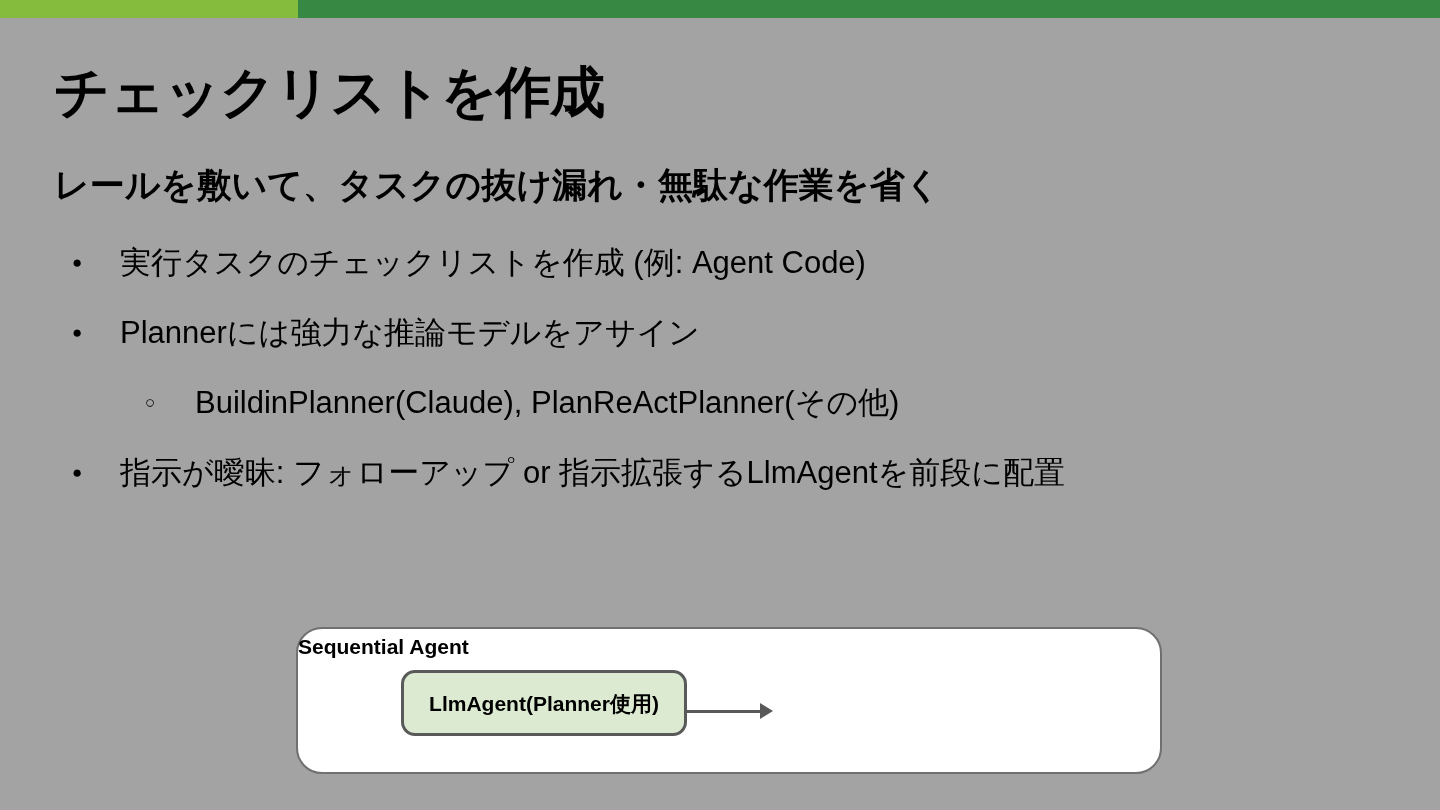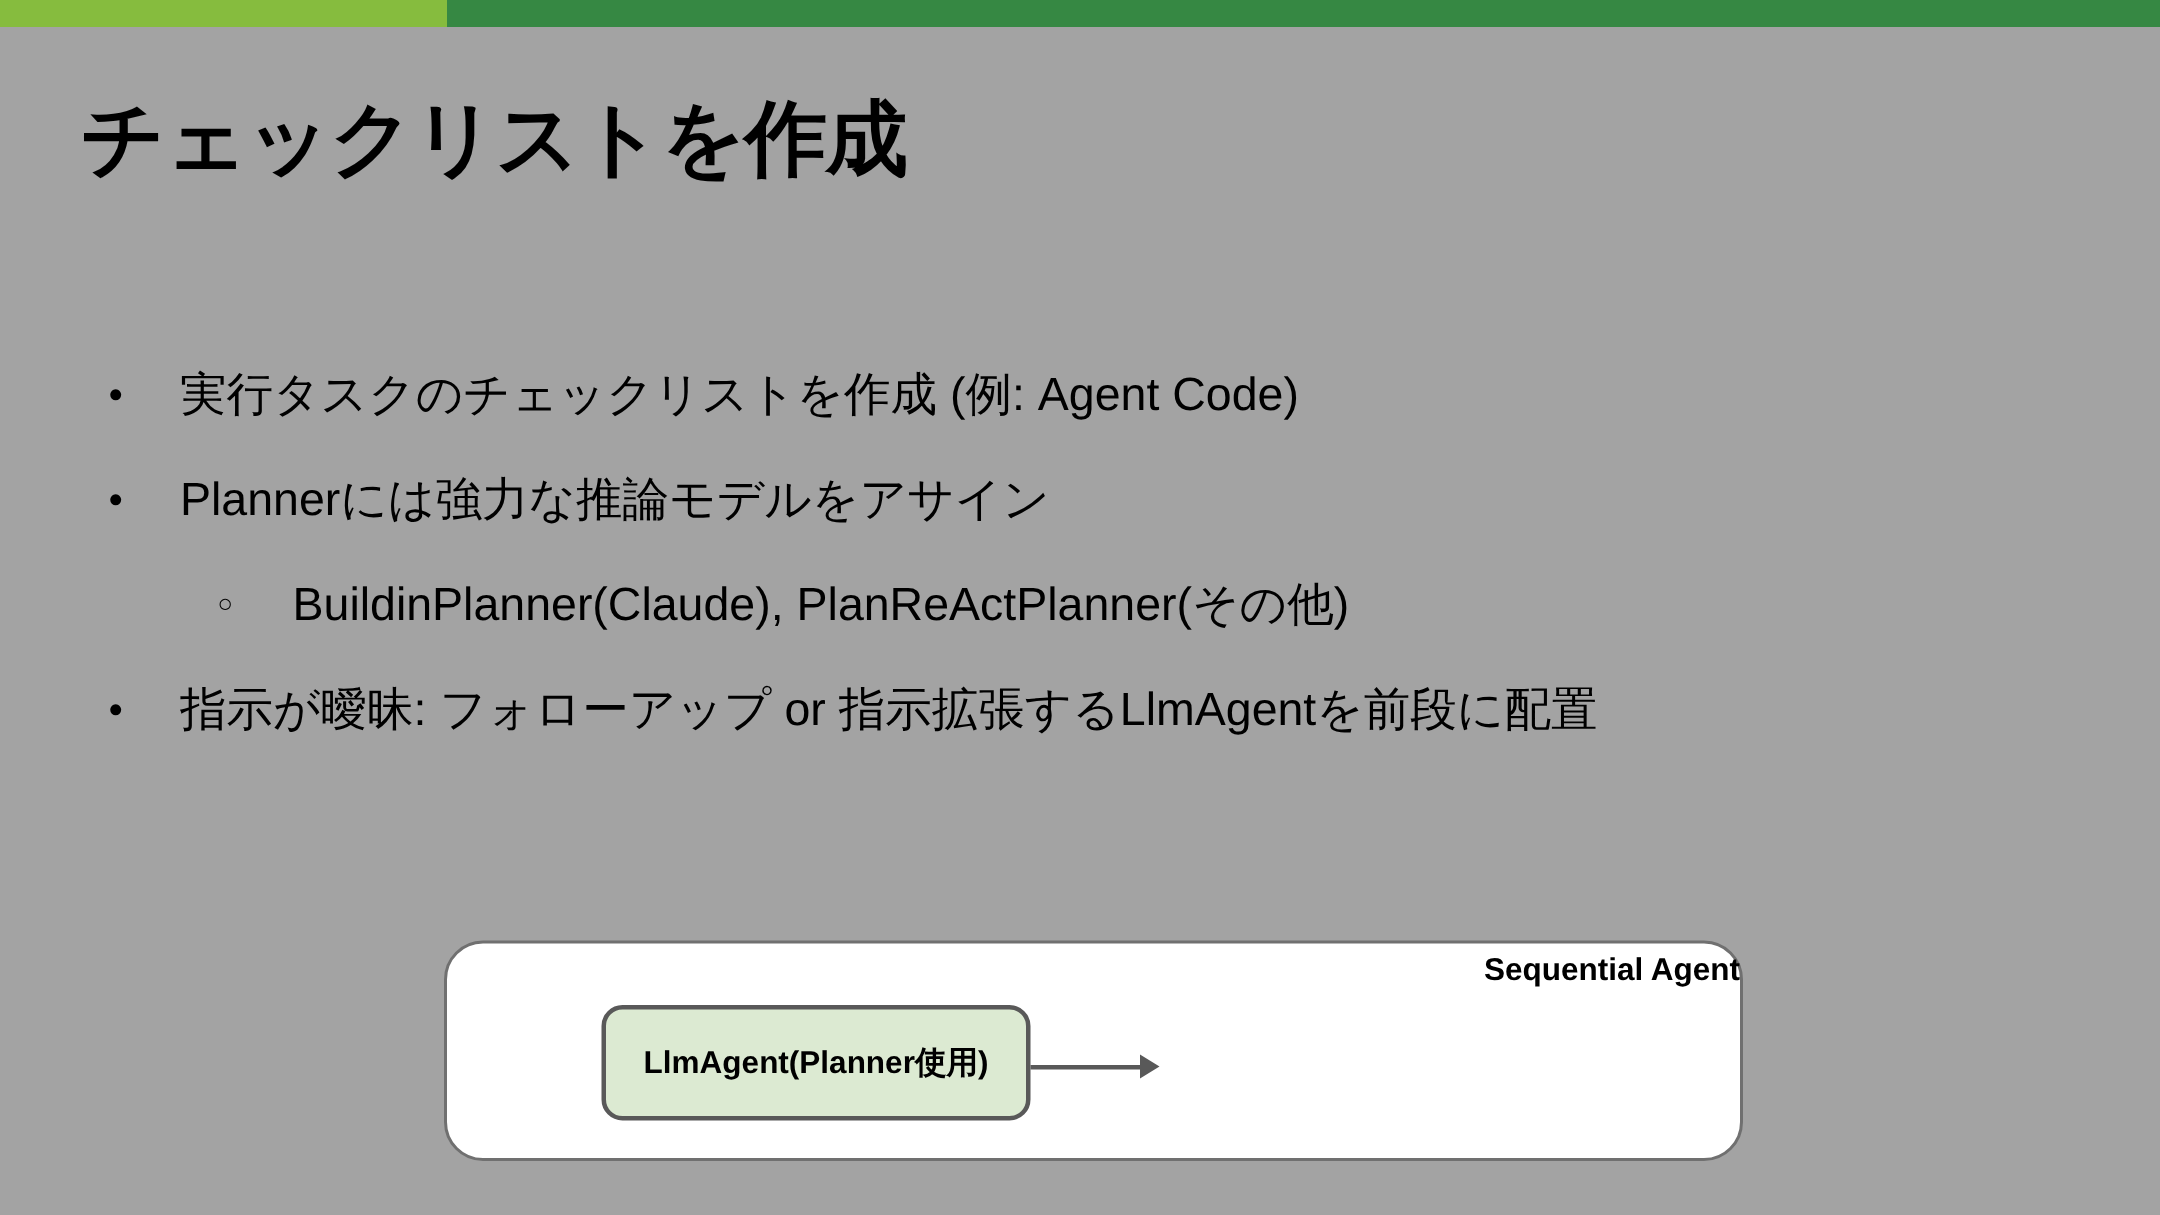--- a/index.html
+++ b/index.html
@@ -50,24 +50,24 @@
 
   
   .diagram-container {
     position: absolute; left: 296px; top: 627px;
     width: 866px; height: 147px;
     border: 2px solid #707070; border-radius: 26px;
     background: #ffffff; box-sizing: border-box;
   }
   .diagram-title {
     position: absolute; left: 0; right: 0; top: 6px;
-    text-align: right; font-size: 21px; font-weight: bold;
+    text-align: left; font-size: 21px; font-weight: bold;
   }
   .node {
-    position: absolute; top: 41px; height: 77px;
+    position: absolute; top: 41px; height: 66px;
     border: 3px solid #595959; border-radius: 14px;
     box-sizing: border-box;
     display: flex; flex-direction: column;
     align-items: center; justify-content: center;
     font-size: 21px; font-weight: bold; line-height: 27px;
     text-align: center; white-space: nowrap;
   }
   .node-left  { left: 103px; width: 286px; }
   .node-right { left: 477px; width: 304px; }
 
@@ -87,20 +87,21 @@
 </head>
 <body>
 
 <div class="slide">
 
   <div class="bar bar-left" style="background: rgb(134, 188, 62);"></div>
   <div class="bar bar-right" style="background: rgb(54, 136, 67);"></div>
 
   <div class="title">チェックリストを作成</div>
 
+  <div class="subtitle">レールを敷いて、タスクの抜け漏れ・無駄な作業を省く</div>
 
   <div class="bullet-row lvl1 b1">
     <span class="marker">●</span>
     <span class="text">実行タスクのチェックリストを作成 (例: Agent Code)</span>
   </div>
 
   <div class="bullet-row lvl1 b2">
     <span class="marker">●</span>
     <span class="text">Plannerには強力な推論モデルをアサイン</span>
   </div>

